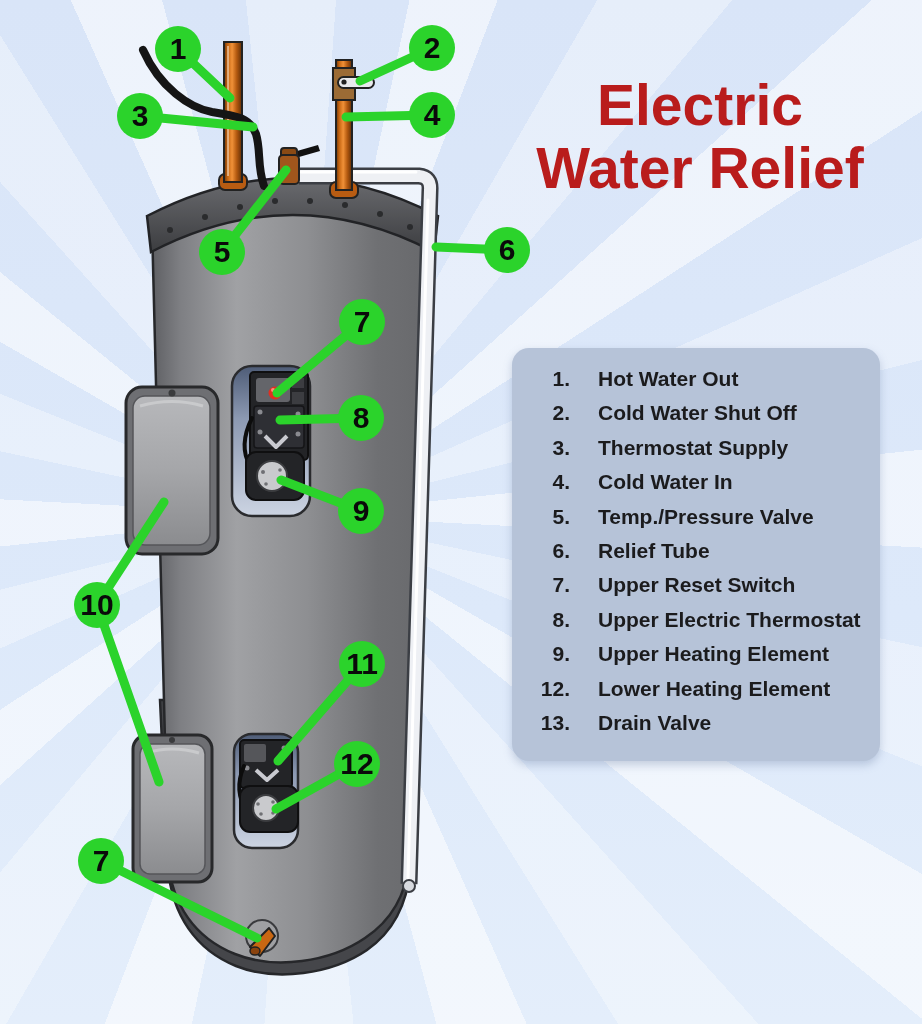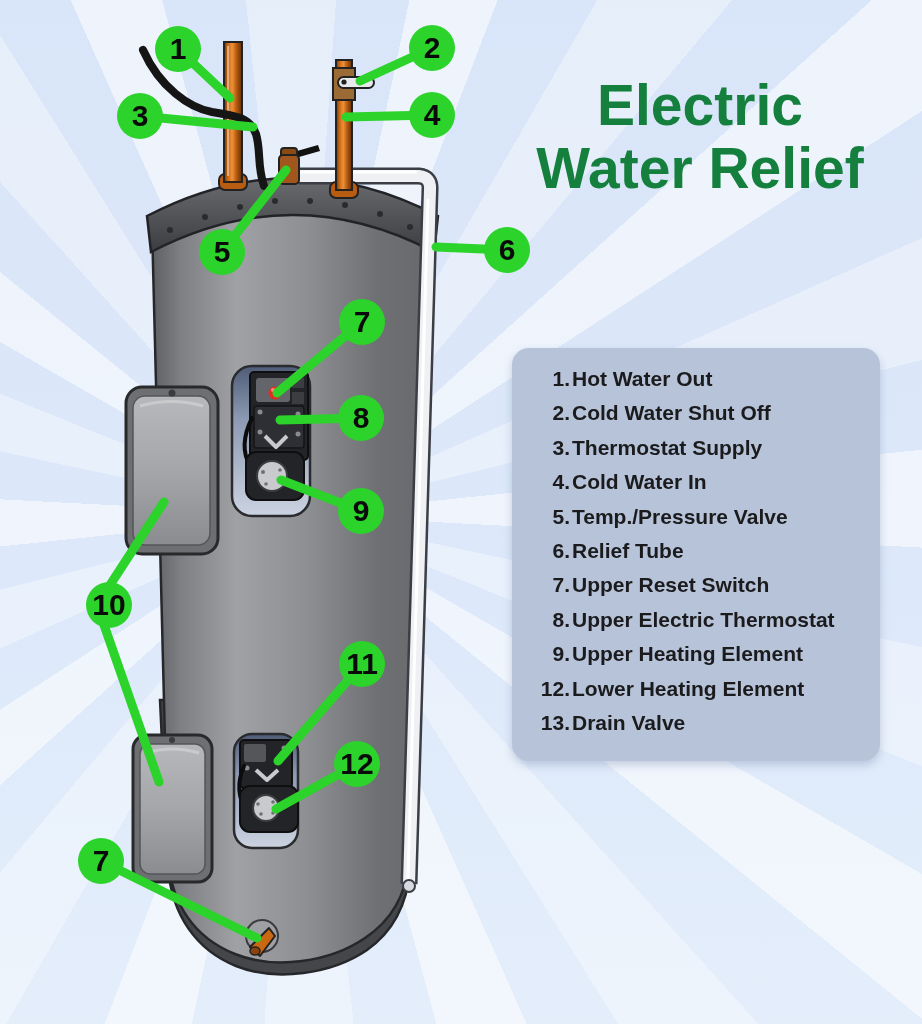--- a/index.html
+++ b/index.html
@@ -15,34 +15,34 @@
         rgba(255,255,255,0) 0deg 8deg,
         rgba(255,255,255,0.55) 8deg 17deg,
         rgba(255,255,255,0) 17deg 26deg,
         rgba(255,255,255,0.35) 26deg 36deg),
       linear-gradient(180deg,#d9e5f8 0%,#dde9fa 60%,#e4eefb 100%);
   }
   .art{position:absolute;left:0;top:0;}
   .title{
     position:absolute;left:490px;top:74px;width:420px;
     text-align:center;font-weight:bold;font-size:57px;line-height:1.1;
-    color:#15803d;letter-spacing:0px;
+    color:#b91c1c;letter-spacing:0px;
   }
   .legend{
     position:absolute;left:512px;top:348px;width:368px;
     background:#b6c3d8;border-radius:17px;
     padding:19px 18px 16px 18px;box-sizing:border-box;
     box-shadow:0 4px 8px rgba(110,130,165,0.35);
   }
   .legend-row{
     display:flex;align-items:baseline;
     height:34.4px;font-size:21px;font-weight:bold;color:#1b1b1d;
   }
   .legend-num{width:40px;text-align:right;flex:0 0 40px;}
-  .legend-label{margin-left:2px;white-space:nowrap;}
+  .legend-label{margin-left:28px;white-space:nowrap;}
   .callout{
     position:absolute;width:46px;height:46px;border-radius:50%;
     background:#2bd32b;color:#0a0a0a;
     display:flex;align-items:center;justify-content:center;
     font-size:30px;font-weight:bold;line-height:1;
   }
 </style>
 </head>
 <body>
 
@@ -256,16 +256,16 @@
 
 <div class="callout" style="left:155px;top:26px">1</div>
 <div class="callout" style="left:409px;top:25px">2</div>
 <div class="callout" style="left:117px;top:93px">3</div>
 <div class="callout" style="left:409px;top:92px">4</div>
 <div class="callout" style="left:199px;top:229px">5</div>
 <div class="callout" style="left:484px;top:227px">6</div>
 <div class="callout" style="left:339px;top:299px">7</div>
 <div class="callout" style="left:338px;top:395px">8</div>
 <div class="callout" style="left:338px;top:488px">9</div>
-<div class="callout" style="left:86px;top:582px">10</div>
+<div class="callout" style="left:74px;top:582px">10</div>
 <div class="callout" style="left:339px;top:641px">11</div>
 <div class="callout" style="left:334px;top:741px">12</div>
 <div class="callout" style="left:78px;top:838px">7</div>
 
 </body></html>

